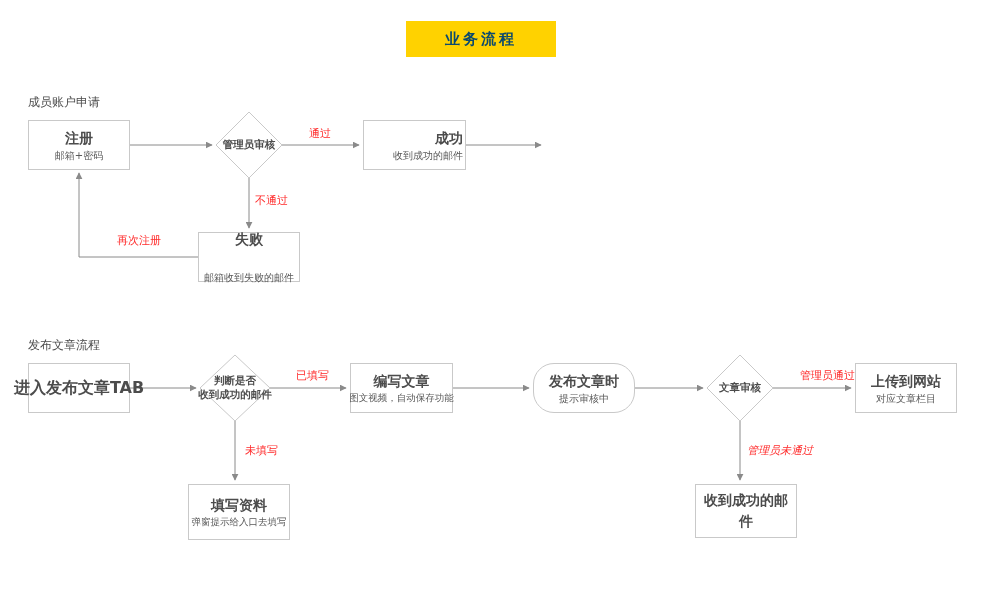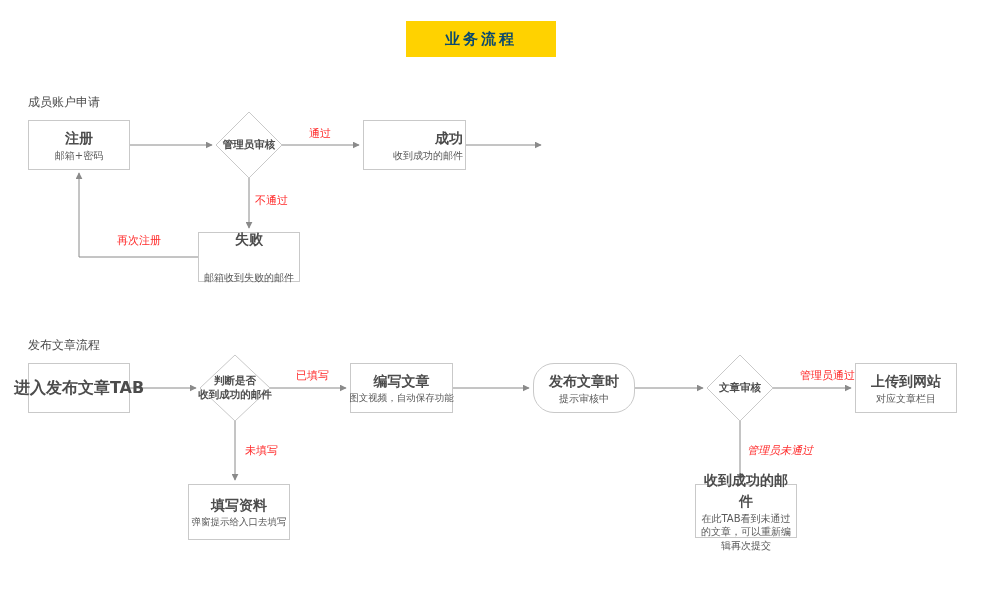--- a/index.html
+++ b/index.html
@@ -122,21 +122,20 @@
     <div class="node-sub nowrap">对应文章栏目</div>
   </div>
 
   <div class="node" style="left:188px; top:484px; width:102px; height:56px;">
     <div class="node-title">填写资料</div>
     <div class="node-sub nowrap" style="font-size:9.5px;text-align:center;">弹窗提示给入口去填写</div>
   </div>
 
   <div class="node" style="left:695px; top:484px; width:102px; height:54px;">
     <div class="node-title">收到成功的邮件</div>
-    <div class="node-sub" style="width:98px;">在此TAB看到未通过的文章，可以重新编辑再次提交</div>
   </div>
 
   <div class="edge-label" style="left:296px; top:368px;">已填写</div>
   <div class="edge-label" style="left:245px; top:443px;">未填写</div>
   <div class="edge-label" style="left:800px; top:368px;">管理员通过</div>
   <div class="edge-label" style="left:747px; top:443px;font-style:italic;">管理员未通过</div>
 
 </div>
 
 </body></html>

